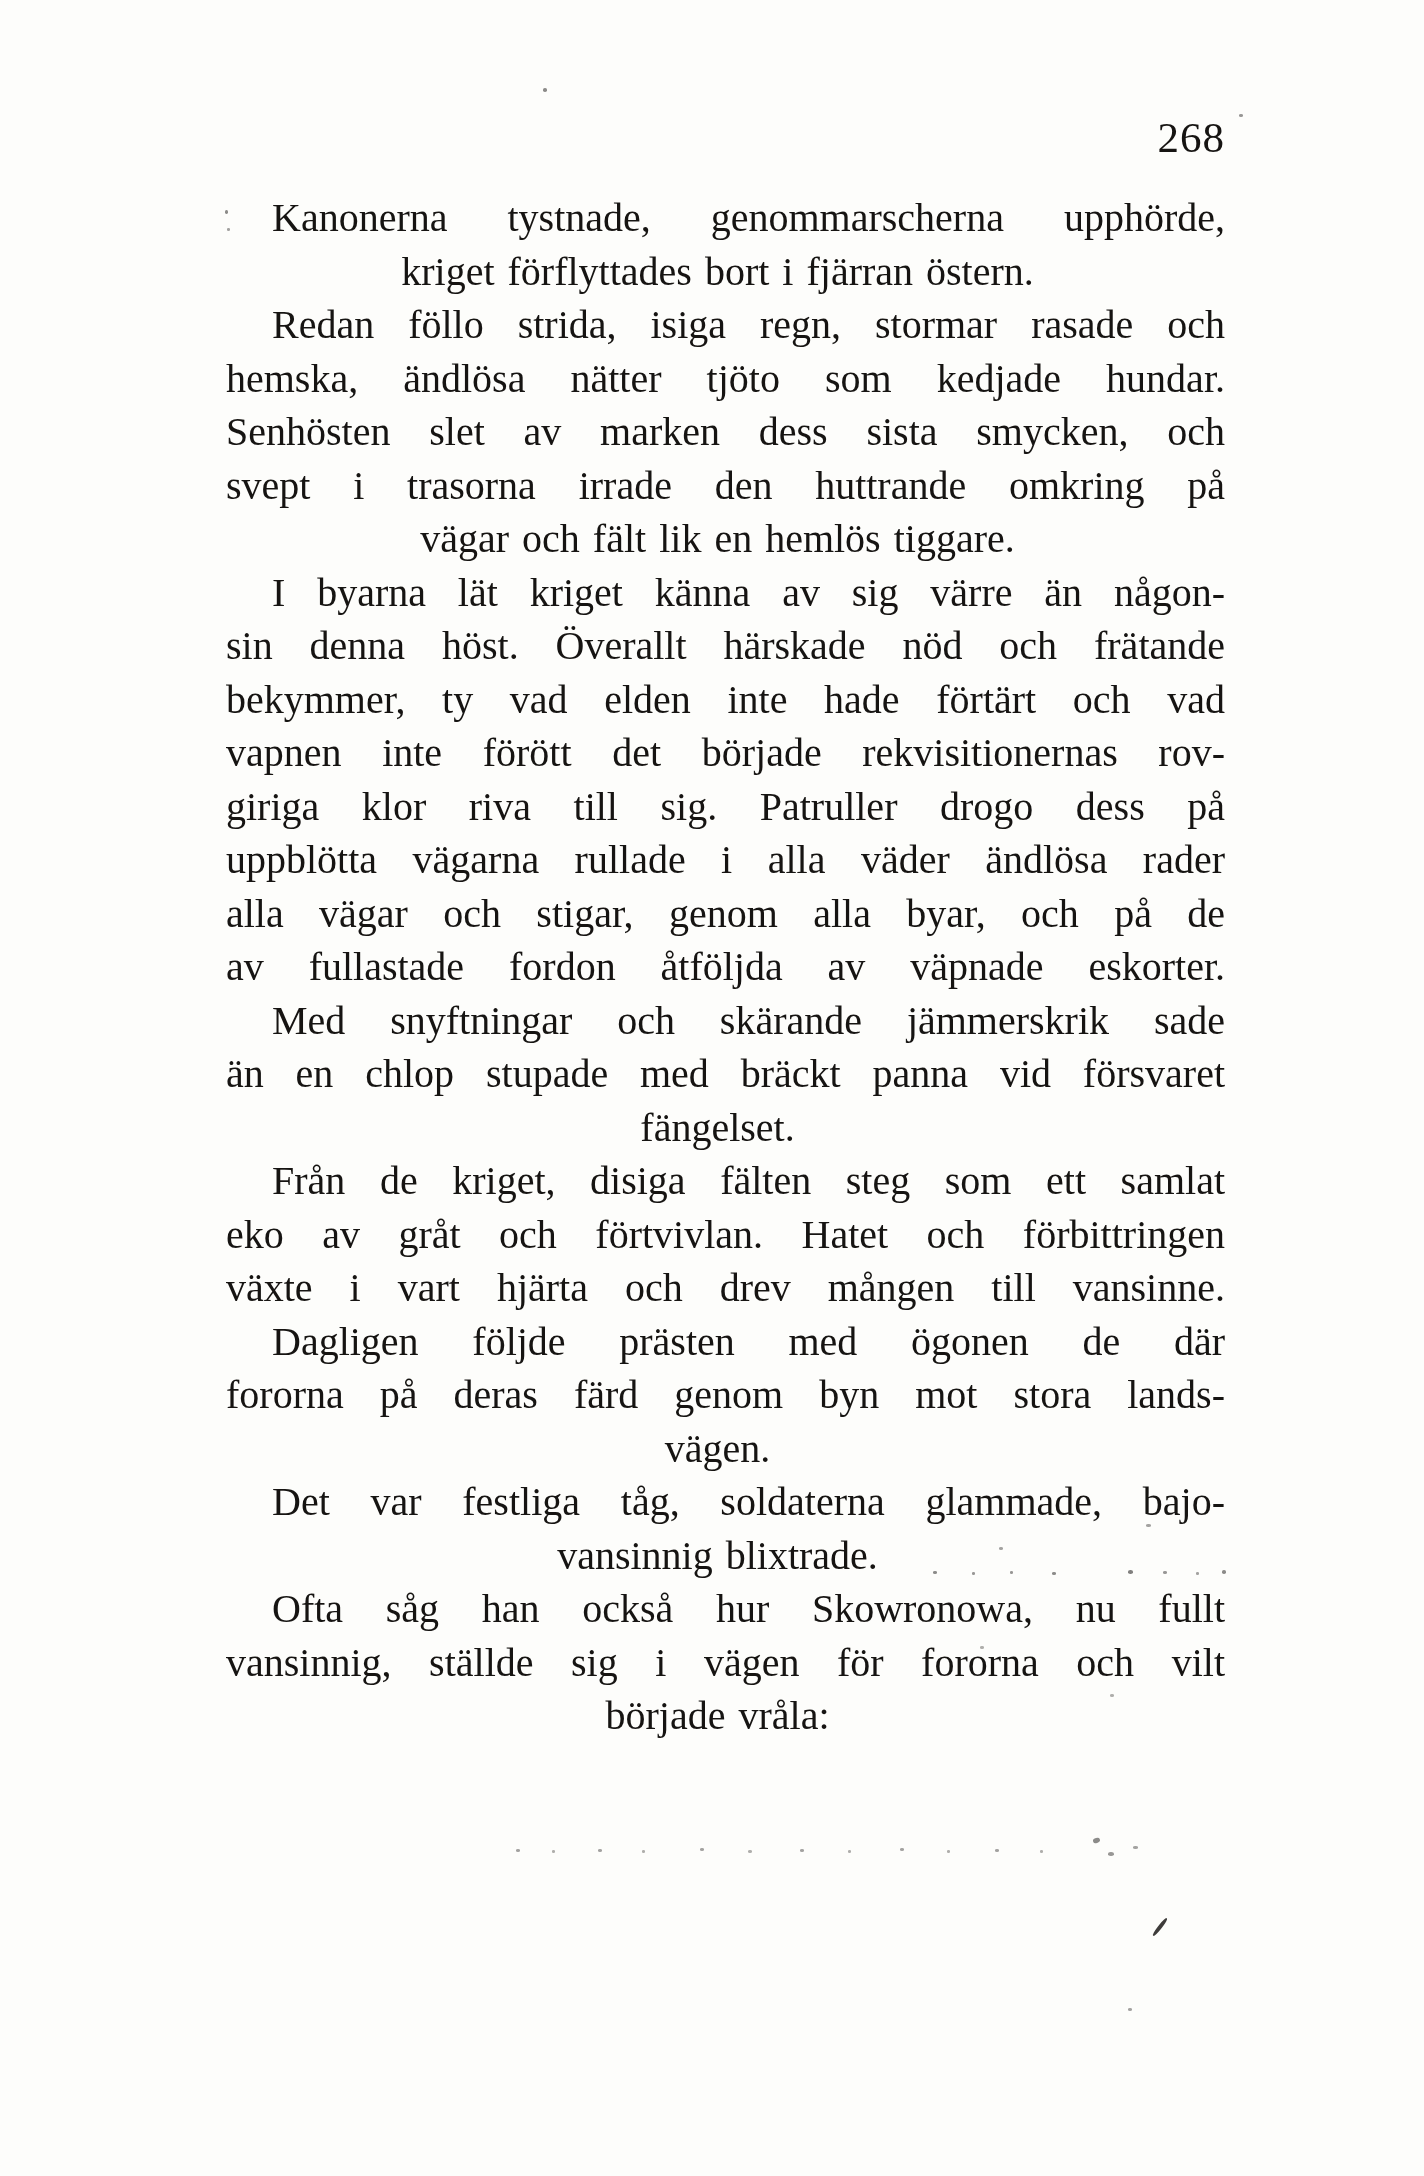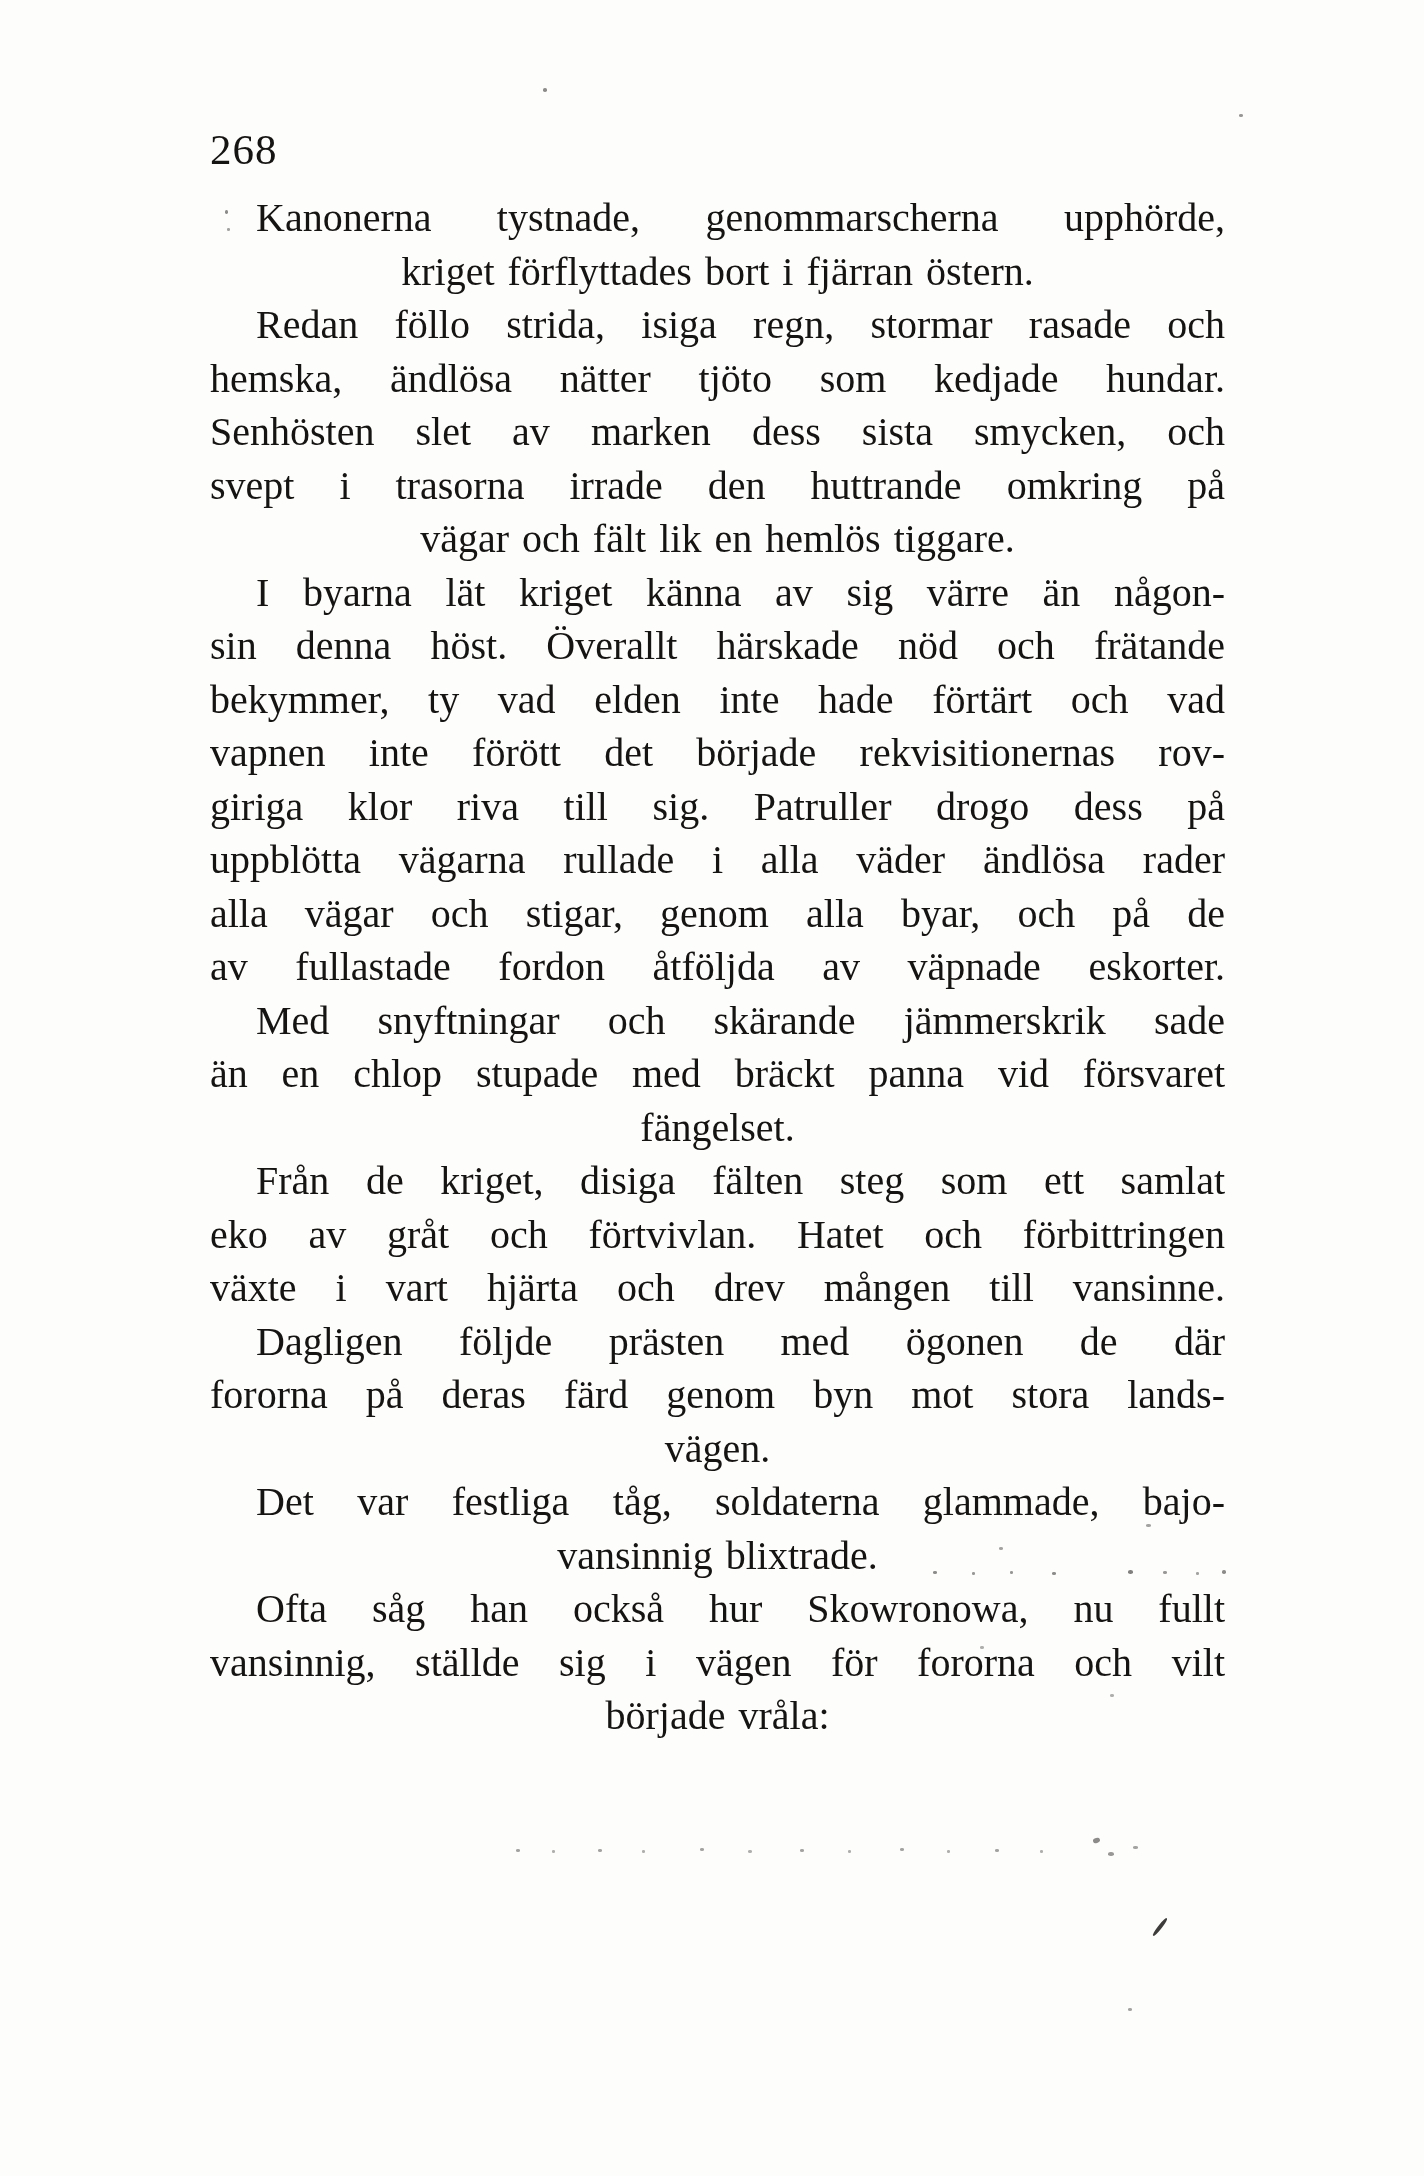--- a/index.html
+++ b/index.html
@@ -11,24 +11,24 @@
     position: relative;
     width: 1424px;
     height: 2176px;
     background: #fdfdfb;
     font-family: "Liberation Serif", serif;
     color: #161412;
     overflow: hidden;
   }
   .page-number {
     position: absolute;
-    top: 128px;
+    top: 116px;
     left: 210px;
     width: 1015px;
-    text-align: left;
+    text-align: right;
     font-size: 43px;
     line-height: 1;
     letter-spacing: 1px;
   }
   .text-block {
     position: absolute;
     left: 210px;
     top: 191px;
     width: 1015px;
   }
@@ -37,20 +37,21 @@
     line-height: 53.5px;
     height: 53.5px;
     overflow: hidden;
     text-align: center;
     word-spacing: 3px;
     white-space: normal;
   }
   .line.just {
     text-align: justify;
     text-align-last: justify;
+    margin-left: 16px;
   }
   .line.just::after {
     content: "";
     display: inline-block;
     width: 100%;
     height: 0;
     vertical-align: top;
   }
   .line.ind {
     padding-left: 46px;

